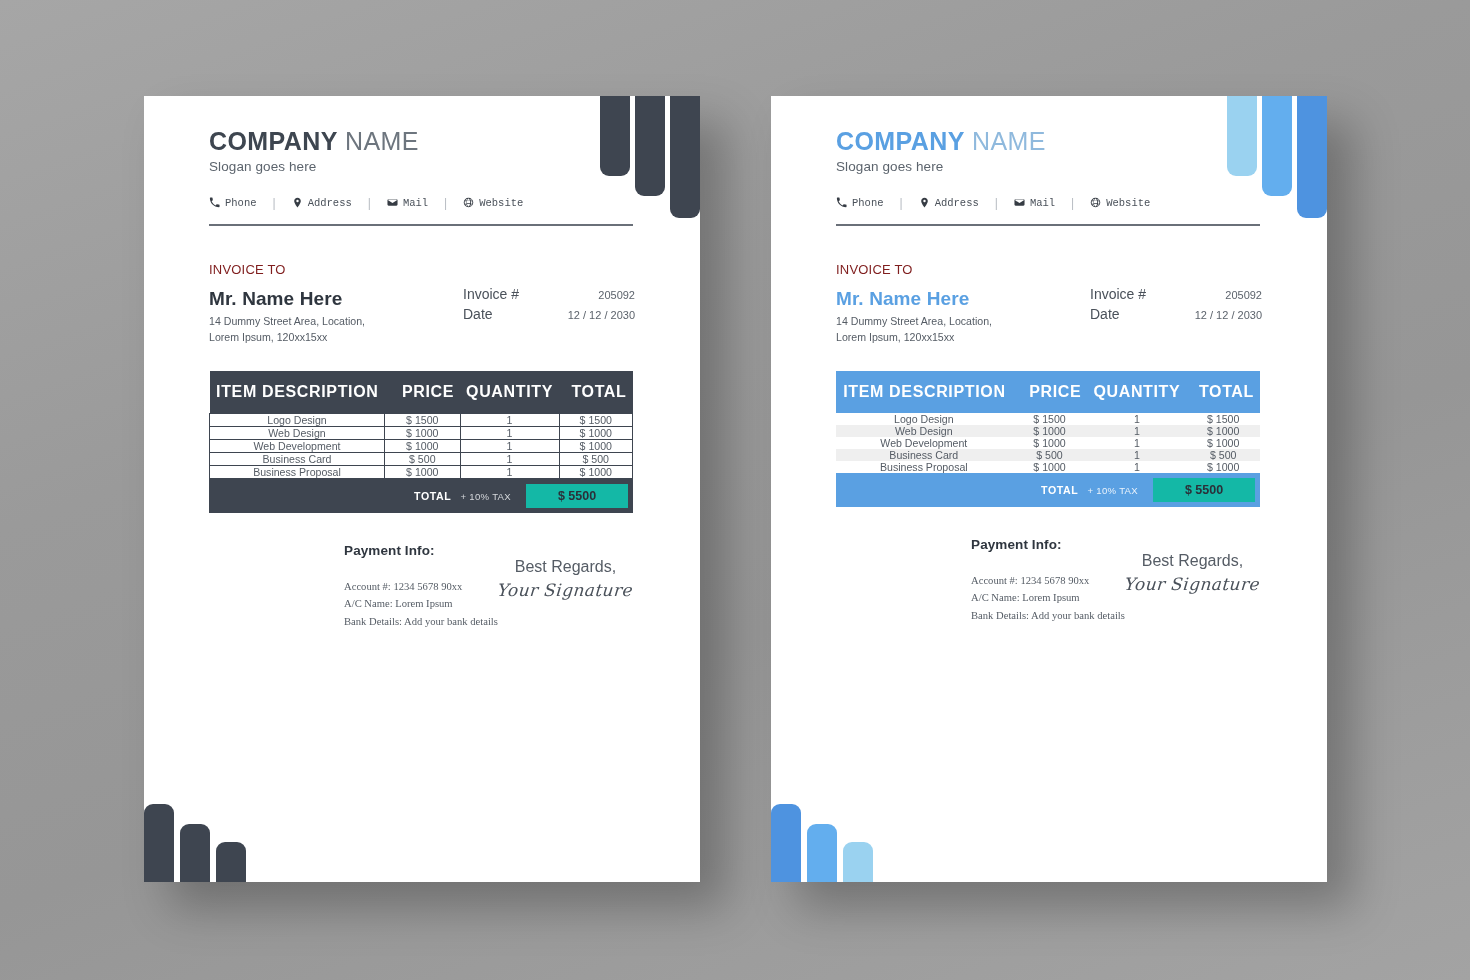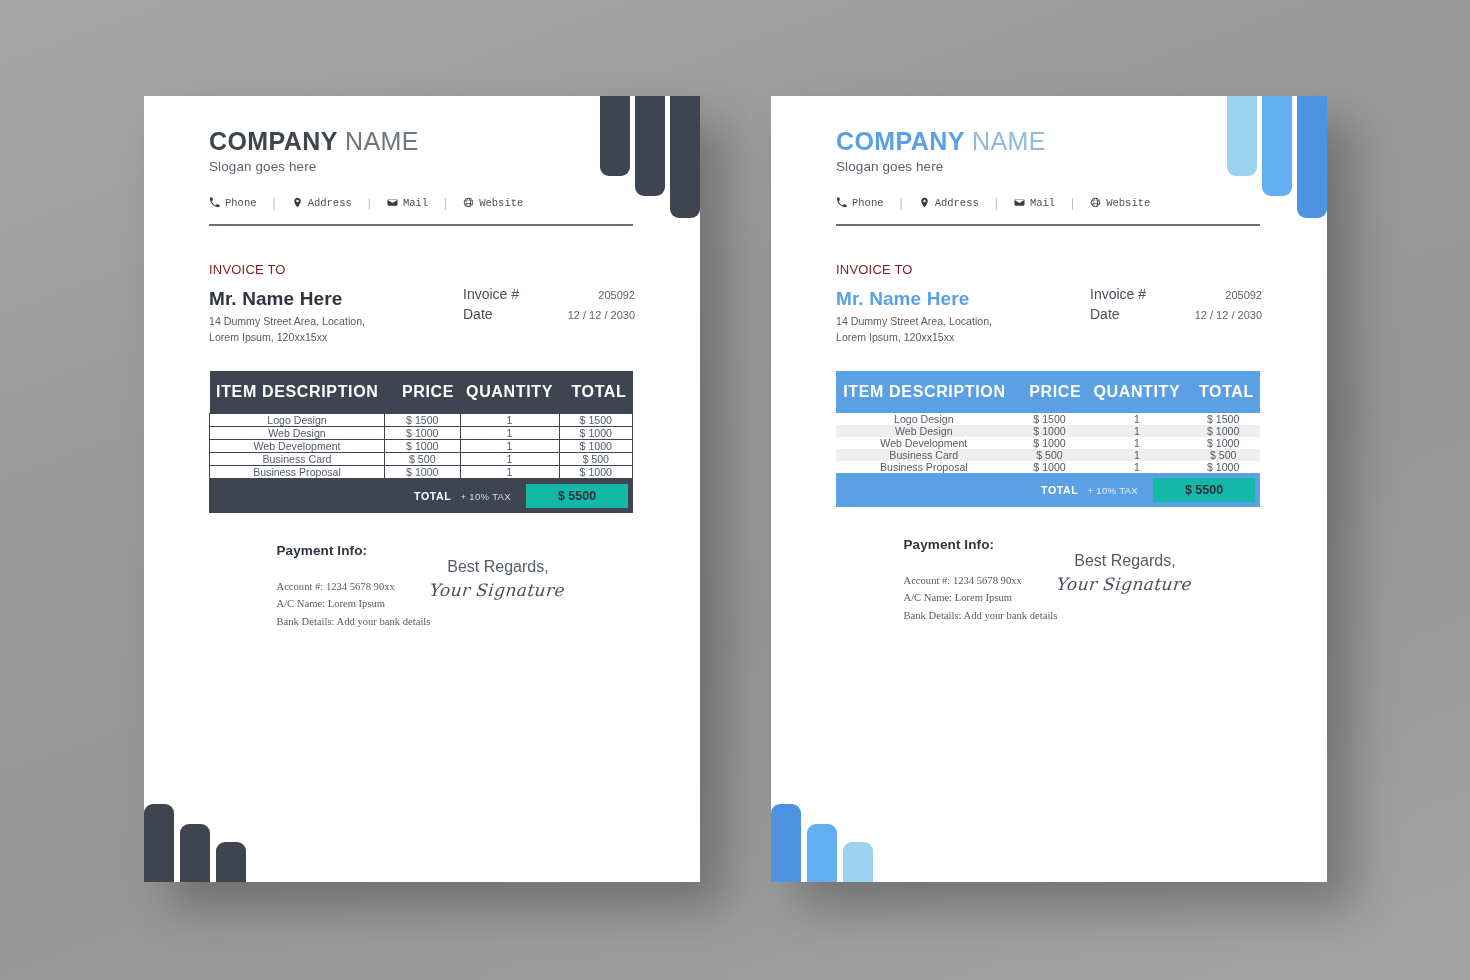--- a/index.html
+++ b/index.html
@@ -157,21 +157,21 @@
   }
   .dark-sheet .total-row { background: #3e4550; }
   .dark-sheet .total-left .tl-tax { color: #d5d8dc; }
   .dark-sheet .total-amount { border: 1px solid #3e4550; }
   .blue-sheet .total-row { background: #5aa0e2; }
   .blue-sheet .total-left .tl-tax { color: #eaf3fc; }
   .blue-sheet .total-amount { border: 1px solid #5aa0e2; }
 
   
   .payment {
-    display: flex; justify-content: center;
+    display: flex; justify-content: flex-end;
     align-items: flex-start; margin-top: 30px; width: 424px;
   }
   .pay-title {
     font-size: 13.5px; font-weight: 700; color: #2f363f; letter-spacing: 0.1px;
   }
   .pay-lines { font-size: 10.6px; color: #555c65; line-height: 1.62; margin-top: 20px; font-family: Liberation Serif, serif; }
   .sign-block { text-align: center; padding-top: 15px; }
   .sign-regards { font-size: 16px; color: #555c65; }
   .sign-name {
     font-family: "DejaVu Serif", serif;

